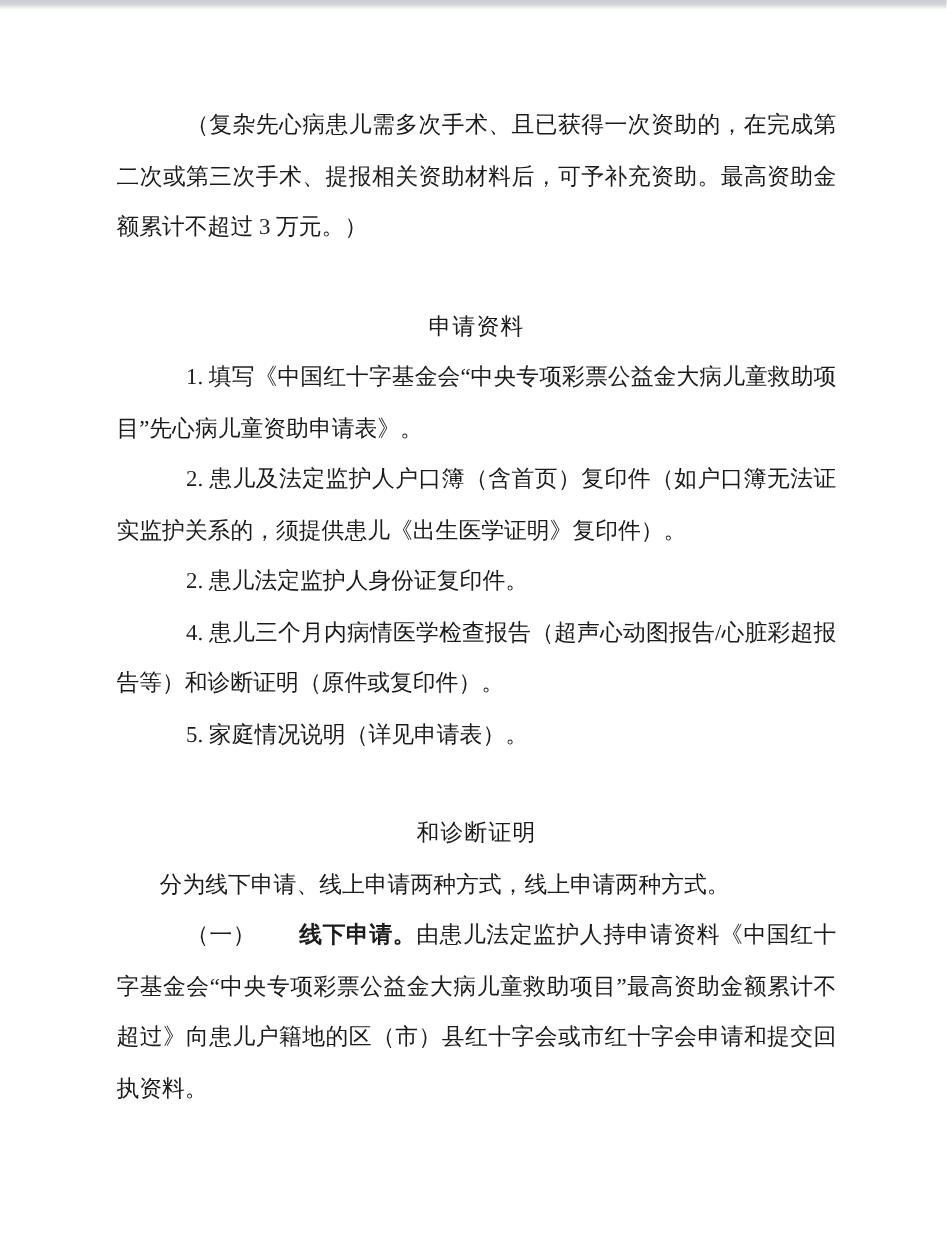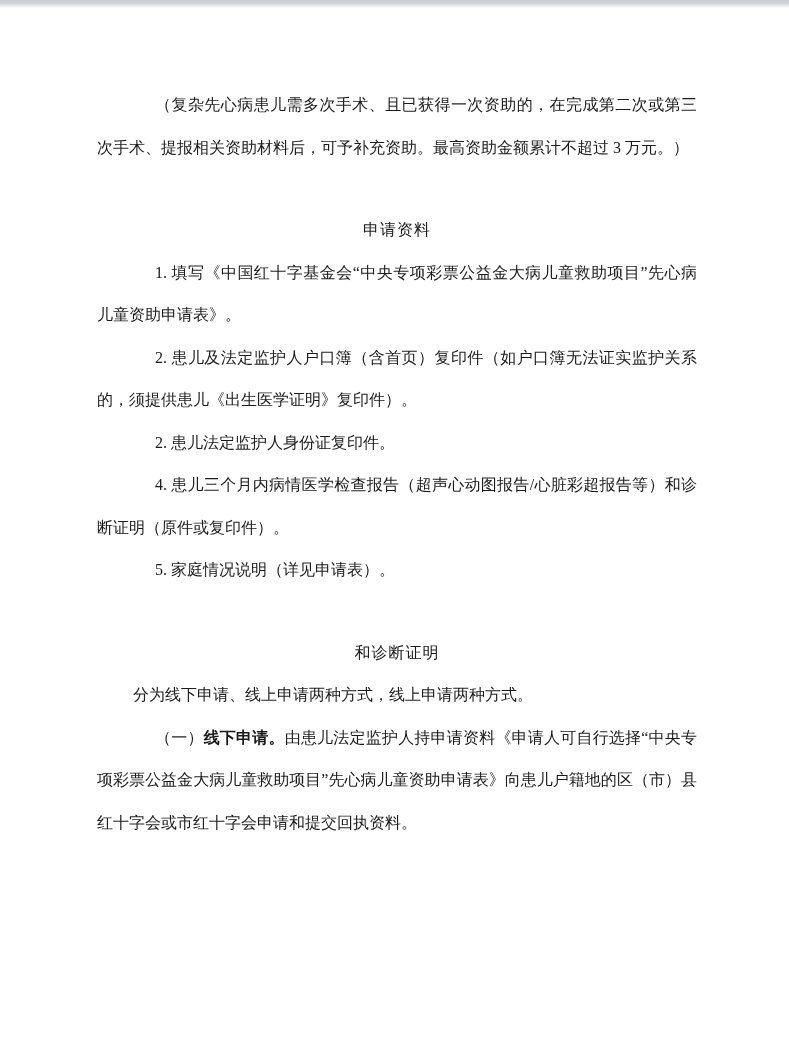--- a/index.html
+++ b/index.html
@@ -21,21 +21,21 @@
     left: 0;
     width: 100%;
     height: 8px;
     background: linear-gradient(180deg, #cbccd2 0%, #d3d4d9 45%, #ffffff 100%);
   }
   .content {
     position: absolute;
     top: 84px;
     left: 97px;
     width: 600px;
-    font-size: 16px;
+    font-size: 19px;
     line-height: 42.5px;
     color: #1b1b1b;
     text-align: justify;
     line-break: strict;
     overflow-wrap: normal;
   }
   .content p {
     margin: 0;
     padding: 0;
   }
@@ -49,20 +49,21 @@
     text-align: center;
     text-indent: 0;
     font-weight: normal;
     font-family: "Liberation Sans", "DejaVu Sans", sans-serif;
     margin-top: 40px !important;
     letter-spacing: 1px;
   }
   .bold-label {
     font-weight: bold;
     font-family: "Liberation Sans", "DejaVu Sans", sans-serif;
+    margin-left: 36px;
   }
 </style>
 </head>
 <body>
 
 <div class="page">
   <div class="top-edge"></div>
 
   <div class="content">
 
@@ -73,16 +74,16 @@
     <p class="indent">1. 填写《中国红十字基金会“中央专项彩票公益金大病儿童救助项目”先心病儿童资助申请表》。</p>
     <p class="indent">2. 患儿及法定监护人户口簿（含首页）复印件（如户口簿无法证实监护关系的，须提供患儿《出生医学证明》复印件）。</p>
     <p class="indent">2. 患儿法定监护人身份证复印件。</p>
     <p class="indent">4. 患儿三个月内病情医学检查报告（超声心动图报告/心脏彩超报告等）和诊断证明（原件或复印件）。</p>
     <p class="indent">5. 家庭情况说明（详见申请表）。</p>
 
     <p class="heading">和诊断证明</p>
 
     <p class="indent-sm">分为线下申请、线上申请两种方式，线上申请两种方式。</p>
 
-    <p class="indent"><span>（一）</span><span class="bold-label">线下申请。</span><span>由患儿法定监护人持申请资料《申请人可自行选择“中央专项彩票公益金大病儿童救助项目”先心病儿童资助申请表》向患儿户籍地的区（市）县红十字会或市红十字会申请和提交回执资料。</span></p>
+    <p class="indent"><span>（一）</span><span class="bold-label">线下申请。</span><span>由患儿法定监护人持申请资料《中国红十字基金会“中央专项彩票公益金大病儿童救助项目”最高资助金额累计不超过》向患儿户籍地的区（市）县红十字会或市红十字会申请和提交回执资料。</span></p>
 
   </div>
 </div>
 
 </body></html>

